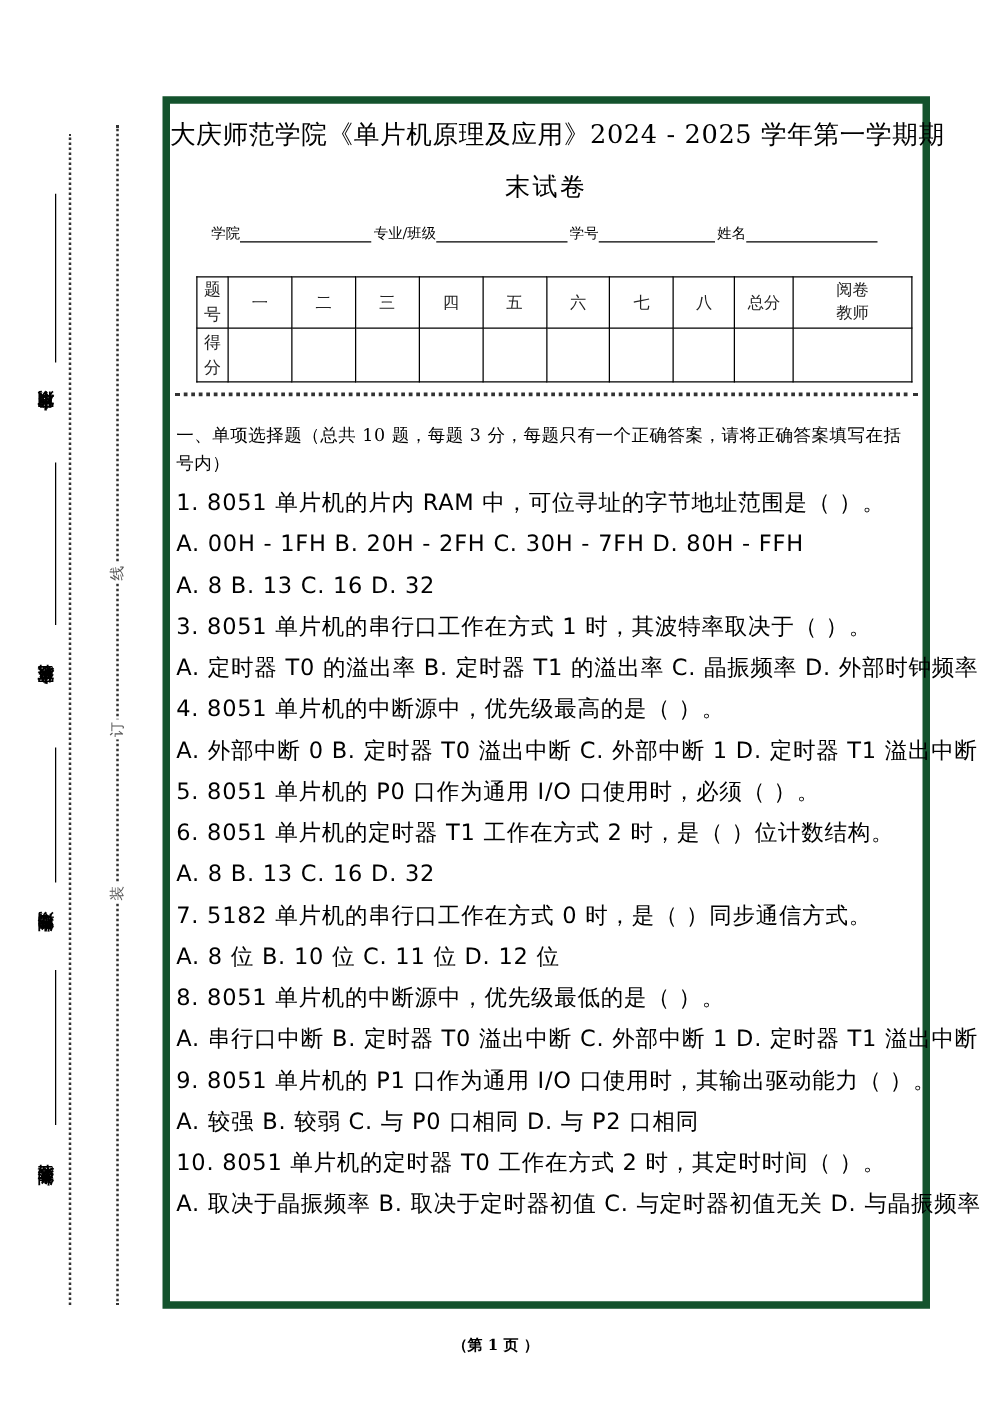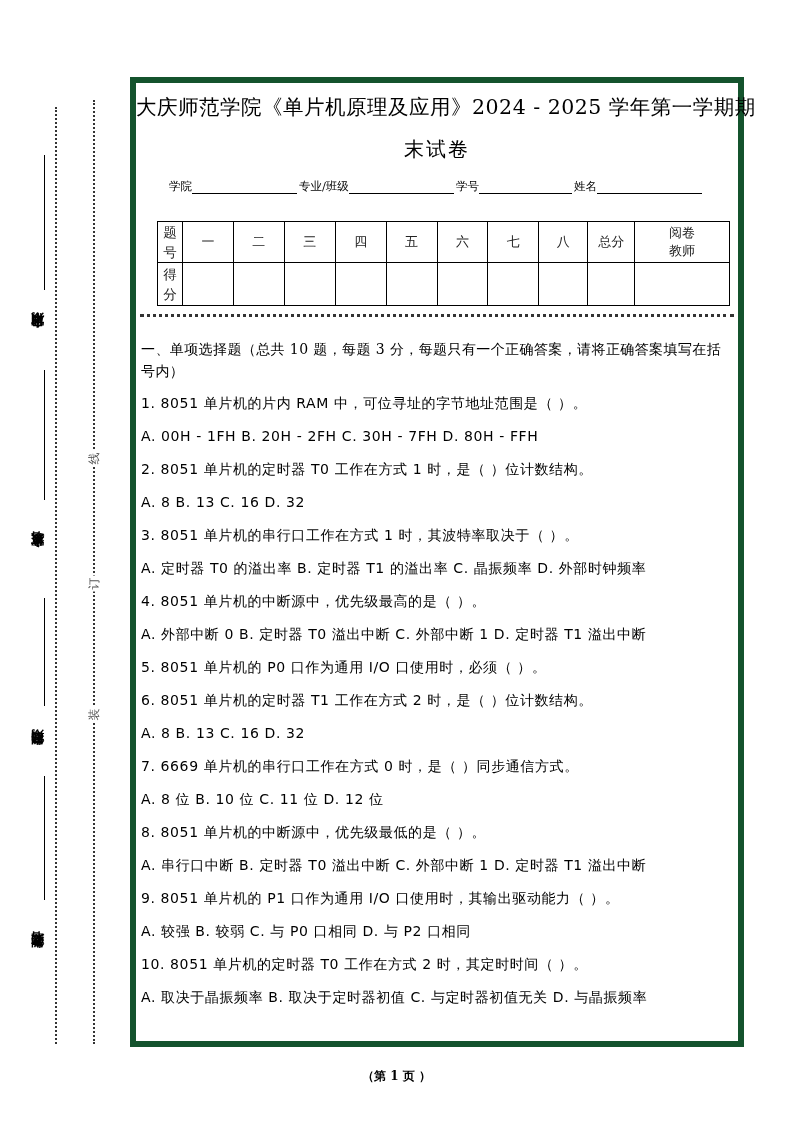--- a/index.html
+++ b/index.html
@@ -47,21 +47,21 @@
   table.score tr.r1 td { height:40px; }
   table.score tr.r2 td { height:42px; }
   table.score td.hdr { width:24px; font-size:13.5px; line-height:20px; }
   .sep-dots {
     position:absolute; left:4px; right:4px; top:231px; height:0;
     border-top:3px dotted #333;
   }
 
   .content { position:absolute; left:5px; right:4px; top:255px; }
   .line {
-    font-family:"DejaVu Sans", sans-serif; font-size:14px; white-space:nowrap; letter-spacing:0.6px;
+    font-family:"DejaVu Sans", sans-serif; font-size:18px; white-space:nowrap; letter-spacing:0.6px;
     height:33px; line-height:20px;
   }
   .section-head { font-family:"DejaVu Serif", serif; font-size:14px; line-height:22px; white-space:normal; letter-spacing:0.4px; margin-bottom:11px; }
 
   .footer {
     position:absolute; top:1068px; left:0; width:793px; text-align:center;
     font-family:"DejaVu Serif", serif; font-weight:bold; font-size:12px;
   }
 </style>
 </head>
@@ -139,30 +139,29 @@
   </tbody>
     </table>
 
   <div class="sep-dots"></div>
 
   <div class="content">
     <div class="section-head">一、单项选择题（总共 10 题，每题 3 分，每题只有一个正确答案，请将正确答案填写在括号内）</div>
 
     <div class="line">1. 8051 单片机的片内 RAM 中，可位寻址的字节地址范围是（  ）。</div>
     <div class="line">A. 00H - 1FH  B. 20H - 2FH  C. 30H - 7FH  D. 80H - FFH</div>
-    <div class="line">2. 8051 单片机的定时器 T0 工作在方式 1 时，是（  ）位计数结构。</div>
     <div class="line">A. 8  B. 13  C. 16  D. 32</div>
     <div class="line">3. 8051 单片机的串行口工作在方式 1 时，其波特率取决于（  ）。</div>
     <div class="line">A. 定时器 T0 的溢出率  B. 定时器 T1 的溢出率  C. 晶振频率  D. 外部时钟频率</div>
     <div class="line">4. 8051 单片机的中断源中，优先级最高的是（  ）。</div>
     <div class="line">A. 外部中断 0  B. 定时器 T0 溢出中断  C. 外部中断 1  D. 定时器 T1 溢出中断</div>
     <div class="line">5. 8051 单片机的 P0 口作为通用 I/O 口使用时，必须（  ）。</div>
     <div class="line">6. 8051 单片机的定时器 T1 工作在方式 2 时，是（  ）位计数结构。</div>
     <div class="line">A. 8  B. 13  C. 16  D. 32</div>
-    <div class="line">7. 6669 单片机的串行口工作在方式 0 时，是（  ）同步通信方式。</div>
+    <div class="line">7. 5182 单片机的串行口工作在方式 0 时，是（  ）同步通信方式。</div>
     <div class="line">A. 8 位  B. 10 位  C. 11 位  D. 12 位</div>
     <div class="line">8. 8051 单片机的中断源中，优先级最低的是（  ）。</div>
     <div class="line">A. 串行口中断  B. 定时器 T0 溢出中断  C. 外部中断 1  D. 定时器 T1 溢出中断</div>
     <div class="line">9. 8051 单片机的 P1 口作为通用 I/O 口使用时，其输出驱动能力（  ）。</div>
     <div class="line">A. 较强  B. 较弱  C. 与 P0 口相同  D. 与 P2 口相同</div>
     <div class="line">10. 8051 单片机的定时器 T0 工作在方式 2 时，其定时时间（  ）。</div>
     <div class="line">A. 取决于晶振频率  B. 取决于定时器初值  C. 与定时器初值无关  D. 与晶振频率</div>
   </div>
 </div>
 

